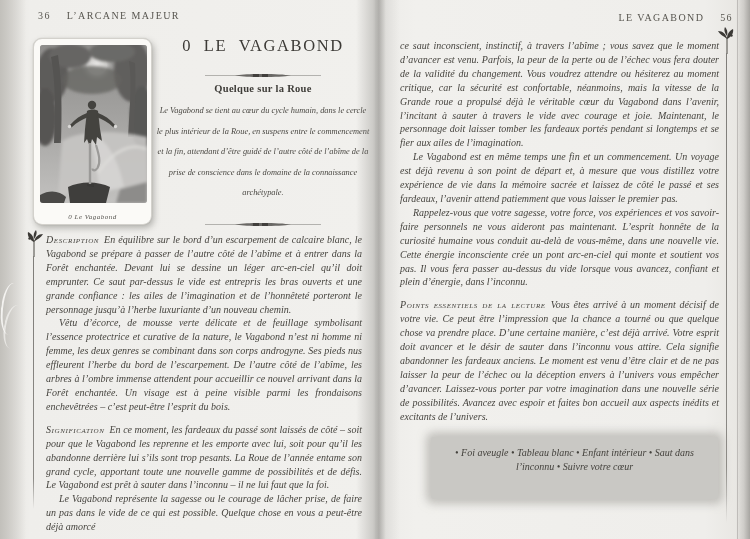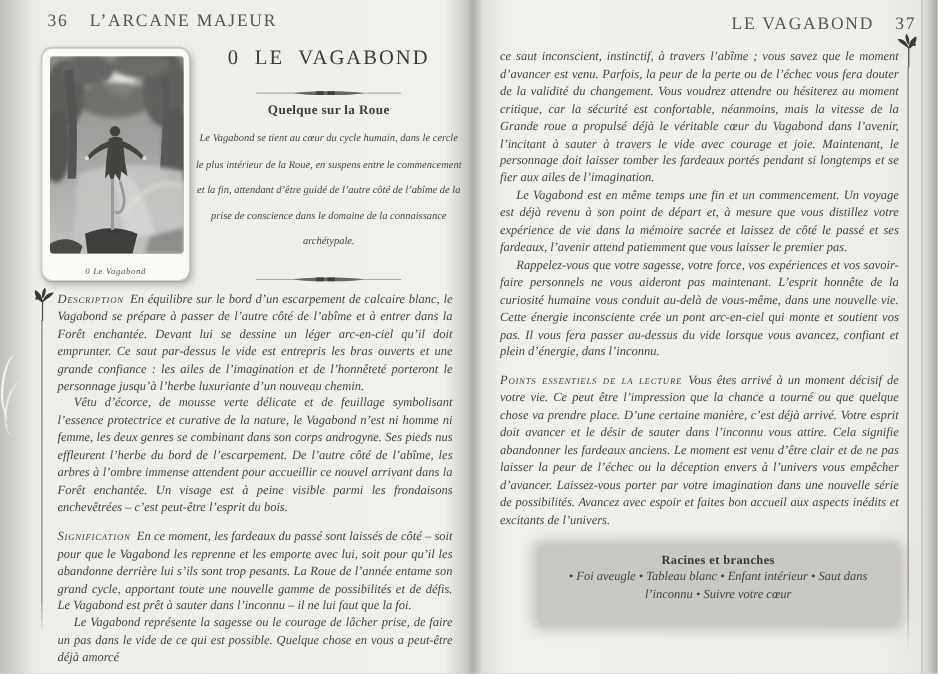--- a/index.html
+++ b/index.html
@@ -4,21 +4,21 @@
 <style>
   html,body{margin:0;padding:0;}
   body{width:750px;height:539px;overflow:hidden;background:#8f8d89;}
   .spread{position:relative;width:750px;height:539px;background:#f0efec;overflow:hidden;
           font-family:"Liberation Serif","DejaVu Serif",serif;color:#45433f;}
   .page{position:absolute;top:0;height:539px;}
   .page-left{left:0;width:375px;background:linear-gradient(to right,#e3e1dd 0,#efeeeb 30px,#f1f0ed 100%);}
   .page-right{left:375px;width:375px;background:linear-gradient(to right,#ecebe8 0,#f1f0ed 40px,#efeeeb 330px,#e6e4e0 100%);}
 
   
-  .running-head{position:absolute;top:10px;font-size:14px;letter-spacing:1.4px;color:#57554f;white-space:nowrap;}
+  .running-head{position:absolute;top:10px;font-size:10px;letter-spacing:1.4px;color:#57554f;white-space:nowrap;}
   .rh-left{left:38px;}
   .rh-right{right:17px;top:12px;}
   .rh-left .page-num{margin-right:12px;}
   .rh-right .page-num{margin-left:12px;}
 
   
   .tarot-card{position:absolute;left:33px;top:38px;width:119px;height:187px;margin:0;
               background:#fbfaf7;border-radius:9px;border:1px solid #d3d1cc;
               box-shadow:2px 3px 6px rgba(70,68,64,.35), 0 0 1px rgba(70,68,64,.3);
               padding:0;box-sizing:border-box;}
@@ -179,21 +179,21 @@
       <p class="indent"><span>Vêtu d’écorce, de mousse verte délicate et de feuillage symbolisant l’essence protectrice et curative de la nature, le Vagabond n’est ni homme ni femme, les deux genres se combinant dans son corps androgyne. Ses pieds nus effleurent l’herbe du bord de l’escarpement. De l’autre côté de l’abîme, les arbres à l’ombre immense attendent pour accueillir ce nouvel arrivant dans la Forêt enchantée. Un visage est à peine visible parmi les frondaisons enchevêtrées – c’est peut-être l’esprit du bois.</span></p>
       <p class="gap"><span class="sc">Signification</span><span>En ce moment, les fardeaux du passé sont laissés de côté – soit pour que le Vagabond les reprenne et les emporte avec lui, soit pour qu’il les abandonne derrière lui s’ils sont trop pesants. La Roue de l’année entame son grand cycle, apportant toute une nouvelle gamme de possibilités et de défis. Le Vagabond est prêt à sauter dans l’inconnu – il ne lui faut que la foi.</span></p>
       <p class="indent"><span>Le Vagabond représente la sagesse ou le courage de lâcher prise, de faire un pas dans le vide de ce qui est possible. Quelque chose en vous a peut-être déjà amorcé</span></p>
     </div>
   </section>
 
   <section class="page page-right">
 
     <header class="running-head rh-right">
       <span class="rh-text">LE VAGABOND</span>
-      <span class="page-num">37</span>
+      <span class="page-num">56</span>
     </header>
 
     <div class="sprig sprig-right">
       <svg width="20" height="27" viewBox="0 0 20 27" xmlns="http://www.w3.org/2000/svg">
         <path d="M10,27 L10,10" stroke="#4a4843" stroke-width="1"></path>
         <path d="M10,12 C6,10 3,6 4,2 C8,4 10,7 10,12 Z" fill="#3c3a36"></path>
         <path d="M10,12 C13,9 17,8 19,4 C14,4 11,7 10,12 Z" fill="#3c3a36"></path>
         <path d="M10,9 C9,5 10,2 12,0 C13.5,3 12,6.5 10,9 Z" fill="#3c3a36"></path>
         <circle cx="5.5" cy="8.5" r="1.2" fill="#3c3a36"></circle>
       </svg>
@@ -201,21 +201,20 @@
     <div class="margin-rule rule-right"></div>
 
     <div class="body-col body-right">
       <p><span>ce saut inconscient, instinctif, à travers l’abîme ; vous savez que le moment d’avancer est venu. Parfois, la peur de la perte ou de l’échec vous fera douter de la validité du changement. Vous voudrez attendre ou hésiterez au moment critique, car la sécurité est confortable, néanmoins, mais la vitesse de la Grande roue a propulsé déjà le véritable cœur du Vagabond dans l’avenir, l’incitant à sauter à travers le vide avec courage et joie. Maintenant, le personnage doit laisser tomber les fardeaux portés pendant si longtemps et se fier aux ailes de l’imagination.</span></p>
       <p class="indent"><span>Le Vagabond est en même temps une fin et un commencement. Un voyage est déjà revenu à son point de départ et, à mesure que vous distillez votre expérience de vie dans la mémoire sacrée et laissez de côté le passé et ses fardeaux, l’avenir attend patiemment que vous laisser le premier pas.</span></p>
       <p class="indent"><span>Rappelez-vous que votre sagesse, votre force, vos expériences et vos savoir-faire personnels ne vous aideront pas maintenant. L’esprit honnête de la curiosité humaine vous conduit au-delà de vous-même, dans une nouvelle vie. Cette énergie inconsciente crée un pont arc-en-ciel qui monte et soutient vos pas. Il vous fera passer au-dessus du vide lorsque vous avancez, confiant et plein d’énergie, dans l’inconnu.</span></p>
       <p class="gap"><span class="sc">Points essentiels de la lecture</span><span>Vous êtes arrivé à un moment décisif de votre vie. Ce peut être l’impression que la chance a tourné ou que quelque chose va prendre place. D’une certaine manière, c’est déjà arrivé. Votre esprit doit avancer et le désir de sauter dans l’inconnu vous attire. Cela signifie abandonner les fardeaux anciens. Le moment est venu d’être clair et de ne pas laisser la peur de l’échec ou la déception envers à l’univers vous empêcher d’avancer. Laissez-vous porter par votre imagination dans une nouvelle série de possibilités. Avancez avec espoir et faites bon accueil aux aspects inédits et excitants de l’univers.</span></p>
     </div>
 
     <aside class="roots-box">
-      <div class="roots-title">Racines et branches</div>
       <div class="roots-line">• Foi aveugle • Tableau blanc • Enfant intérieur • Saut dans l’inconnu • Suivre votre cœur</div>
     </aside>
   </section>
 
   <div class="gutter"></div>
   <div class="edge-left">
     <div class="curl curl1"></div>
     <div class="curl curl2"></div>
   </div>
   <div class="edge-right"></div>

